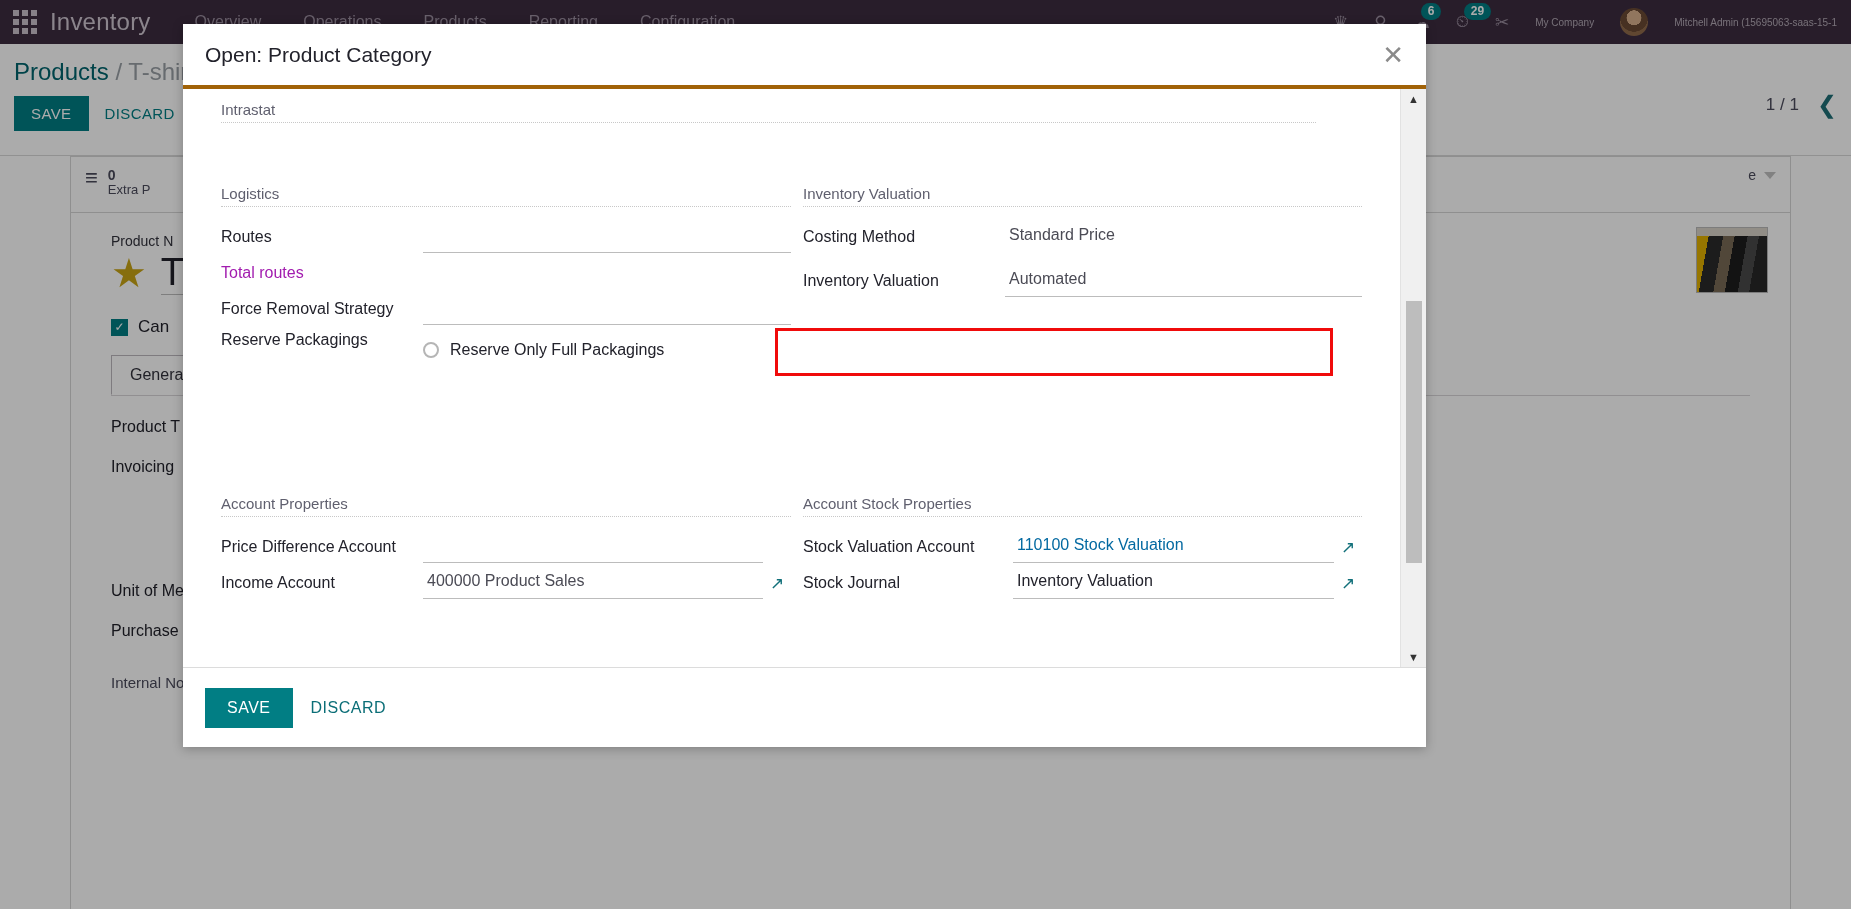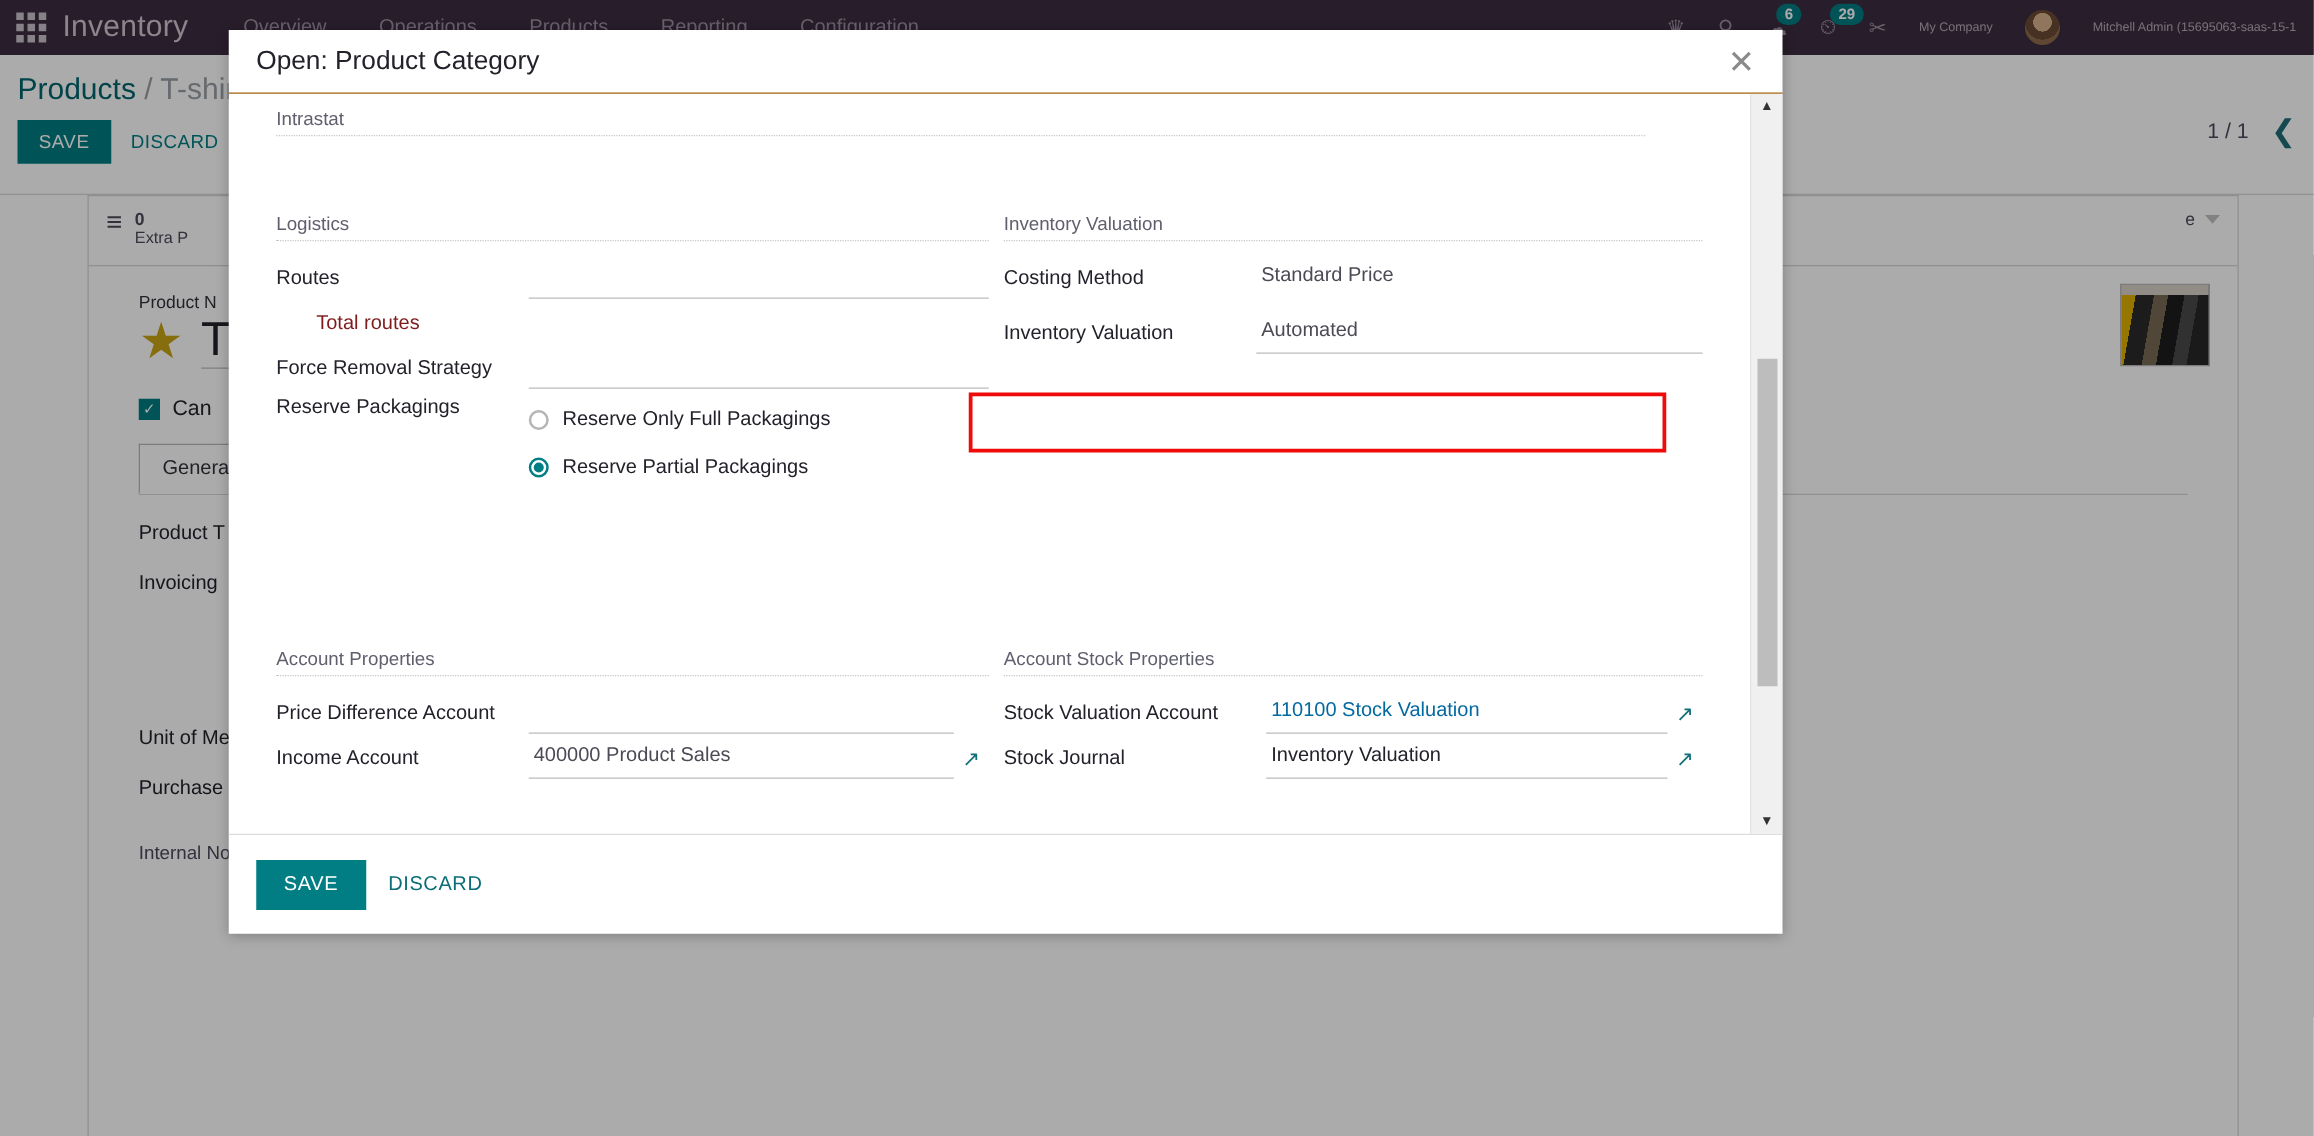--- a/index.html
+++ b/index.html
@@ -97,21 +97,21 @@
 
   .bg-dim { position:absolute; inset:0; background: rgba(0,0,0,.33); }
 
   
   .modal {
     position:absolute; left: 183px; top: 24px; width: 1243px; height: 723px;
     background:#fff; box-shadow: 0 2px 10px rgba(0,0,0,.25);
     display:flex; flex-direction:column;
   }
   .modal-head {
-    height: 51px; border-bottom:1px solid #a16207;
+    height: 65px; border-bottom:4px solid #a16207;
     display:flex; align-items:center; padding: 0 22px;
   }
   .modal-title { font-size: 21px; color:#22222b; font-weight:400; }
   .modal-x { margin-left:auto; font-size:26px; color:#8a8a8a; line-height:1; cursor:pointer; }
 
   .modal-body { flex:1; position:relative; overflow:hidden; }
   .modal-scroll {
     position:absolute; inset: 0 26px 0 0; padding: 12px 0 0 0;
   }
   
@@ -122,21 +122,21 @@
   .vtrack .arw { width:100%; text-align:center; font-size:11px; color:#333; }
   .vtrack .arw.up { position:absolute; top:4px; }
   .vtrack .arw.dn { position:absolute; bottom:4px; }
   .vthumb { position:absolute; left:5px; width:16px; top: 212px; height: 262px; background:#bdbdbd; }
 
   .grid2 { display:grid; grid-template-columns: 570px 1fr; column-gap: 12px; padding: 0 38px; }
   .col { }
   .sect-title { font-size: 15px; color:#5f5f6e; padding-bottom: 4px; border-bottom:1px dotted #c8c8c8; margin-bottom: 10px;}
   .row { display:flex; align-items:flex-end; min-height: 36px; margin-bottom: 0px;}
   .row .flabel { width: 202px; flex: 0 0 202px; font-size: 16px; color:#22222b; padding-bottom: 7px;}
-  .row .flabel.muted { color:#7f1d1d;margin-left:32px; }
+  .row .flabel.muted { color:#a21caf; }
   .row .fval {
     flex:1; position:relative; border-bottom:1px solid #bcbcbc;
     font-size:16px; color:#4b4b55; padding: 0 26px 7px 4px; min-height: 27px;
   }
   .row .fval.nobar { border-bottom: none; }
   .caret {
     position:absolute; right: 8px; bottom: 9px; width:0;height:0;
     border-left:6px solid transparent;border-right:6px solid transparent;border-top:7px solid #c0c0c0;
   }
   .extlink { width: 28px; flex:0 0 28px; color:#12707a; font-size:17px; padding-bottom:5px; text-align:center; }
@@ -291,24 +291,20 @@
             <div class="fval"></div>
           </div>
 
           <div class="row" style="align-items:flex-start; margin-top: 6px;">
             <div class="flabel">Reserve Packagings</div>
             <div class="fval nobar" style="padding:0">
               <div class="radio-line">
                 <span class="radio"></span>
                 <span>Reserve Only Full Packagings</span>
               </div>
-              <div class="radio-line">
-                <span class="radio on"></span>
-                <span>Reserve Partial Packagings</span>
-              </div>
             </div>
           </div>
         </div>
 
         <div class="col">
           <div class="sect-title">Inventory Valuation</div>
 
           <div class="row">
             <div class="flabel">Costing Method</div>
             <div class="fval nobar">Standard Price</div>

